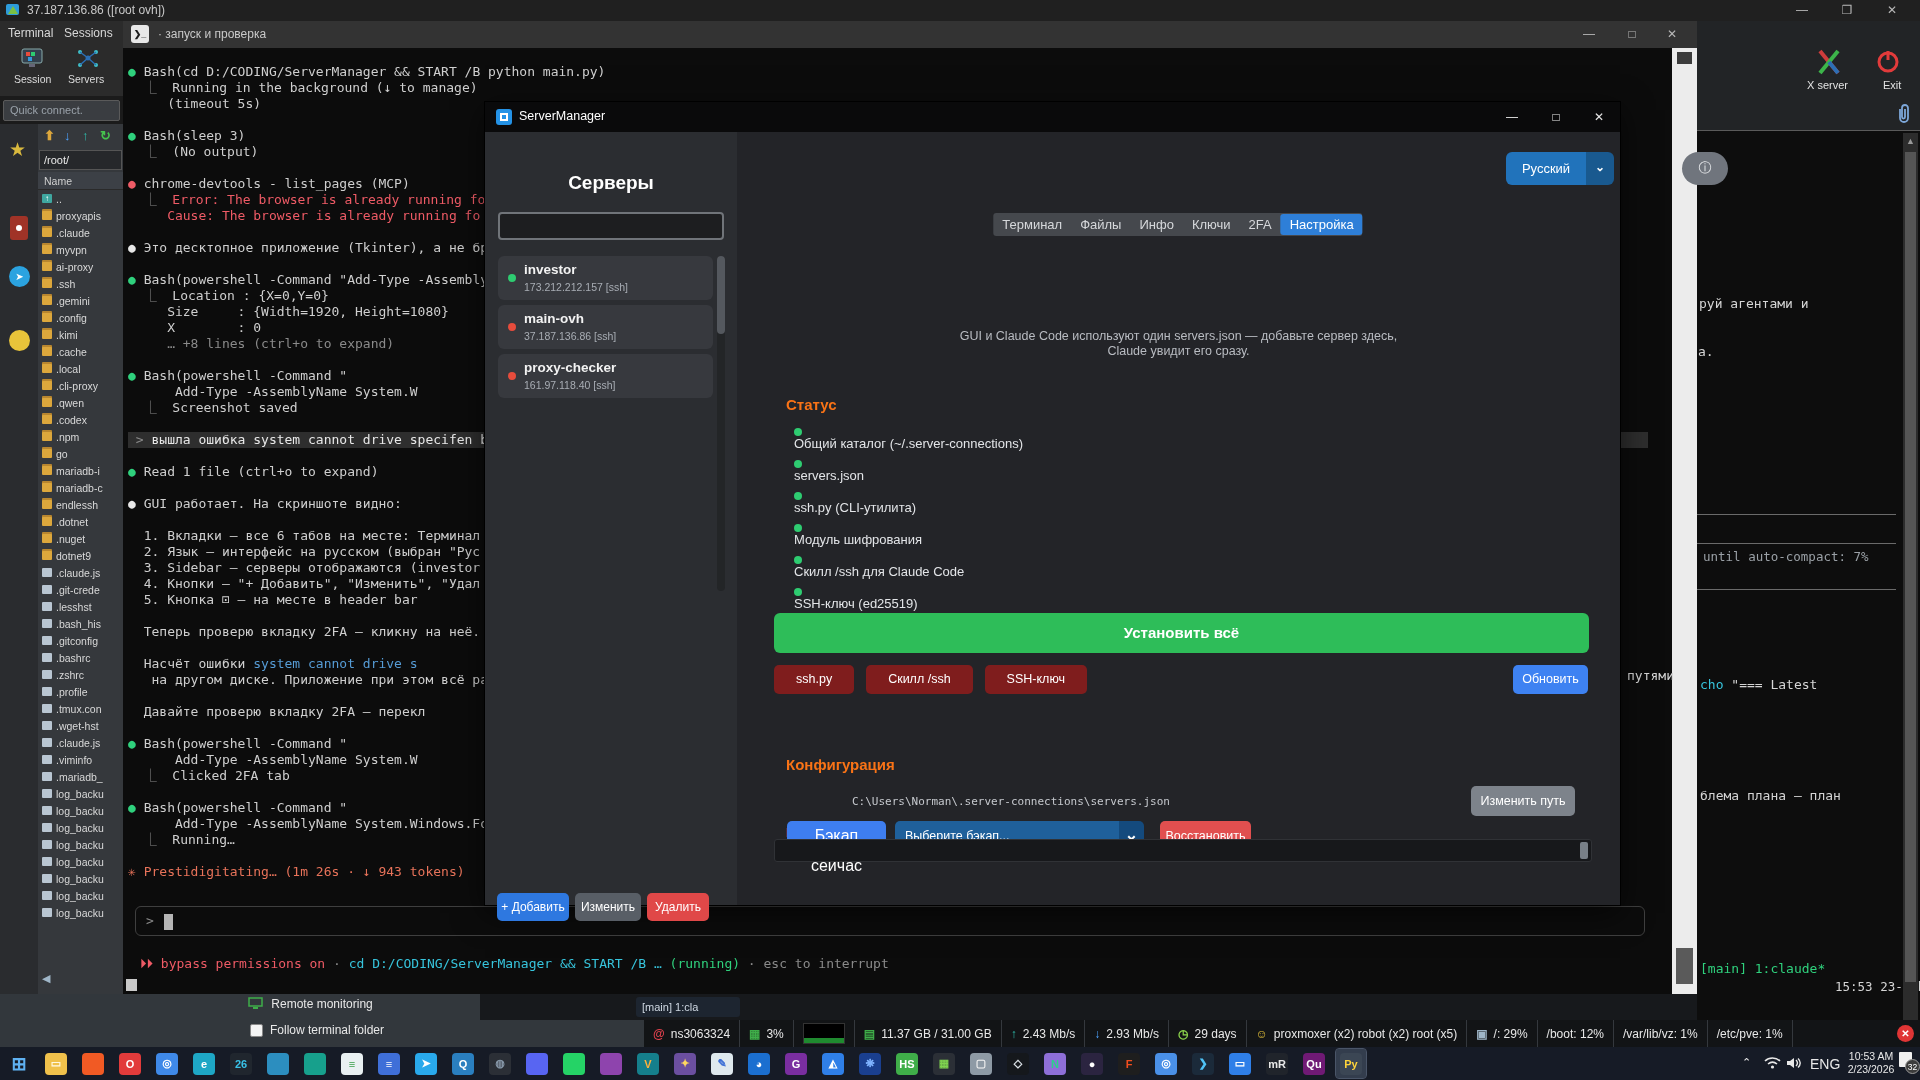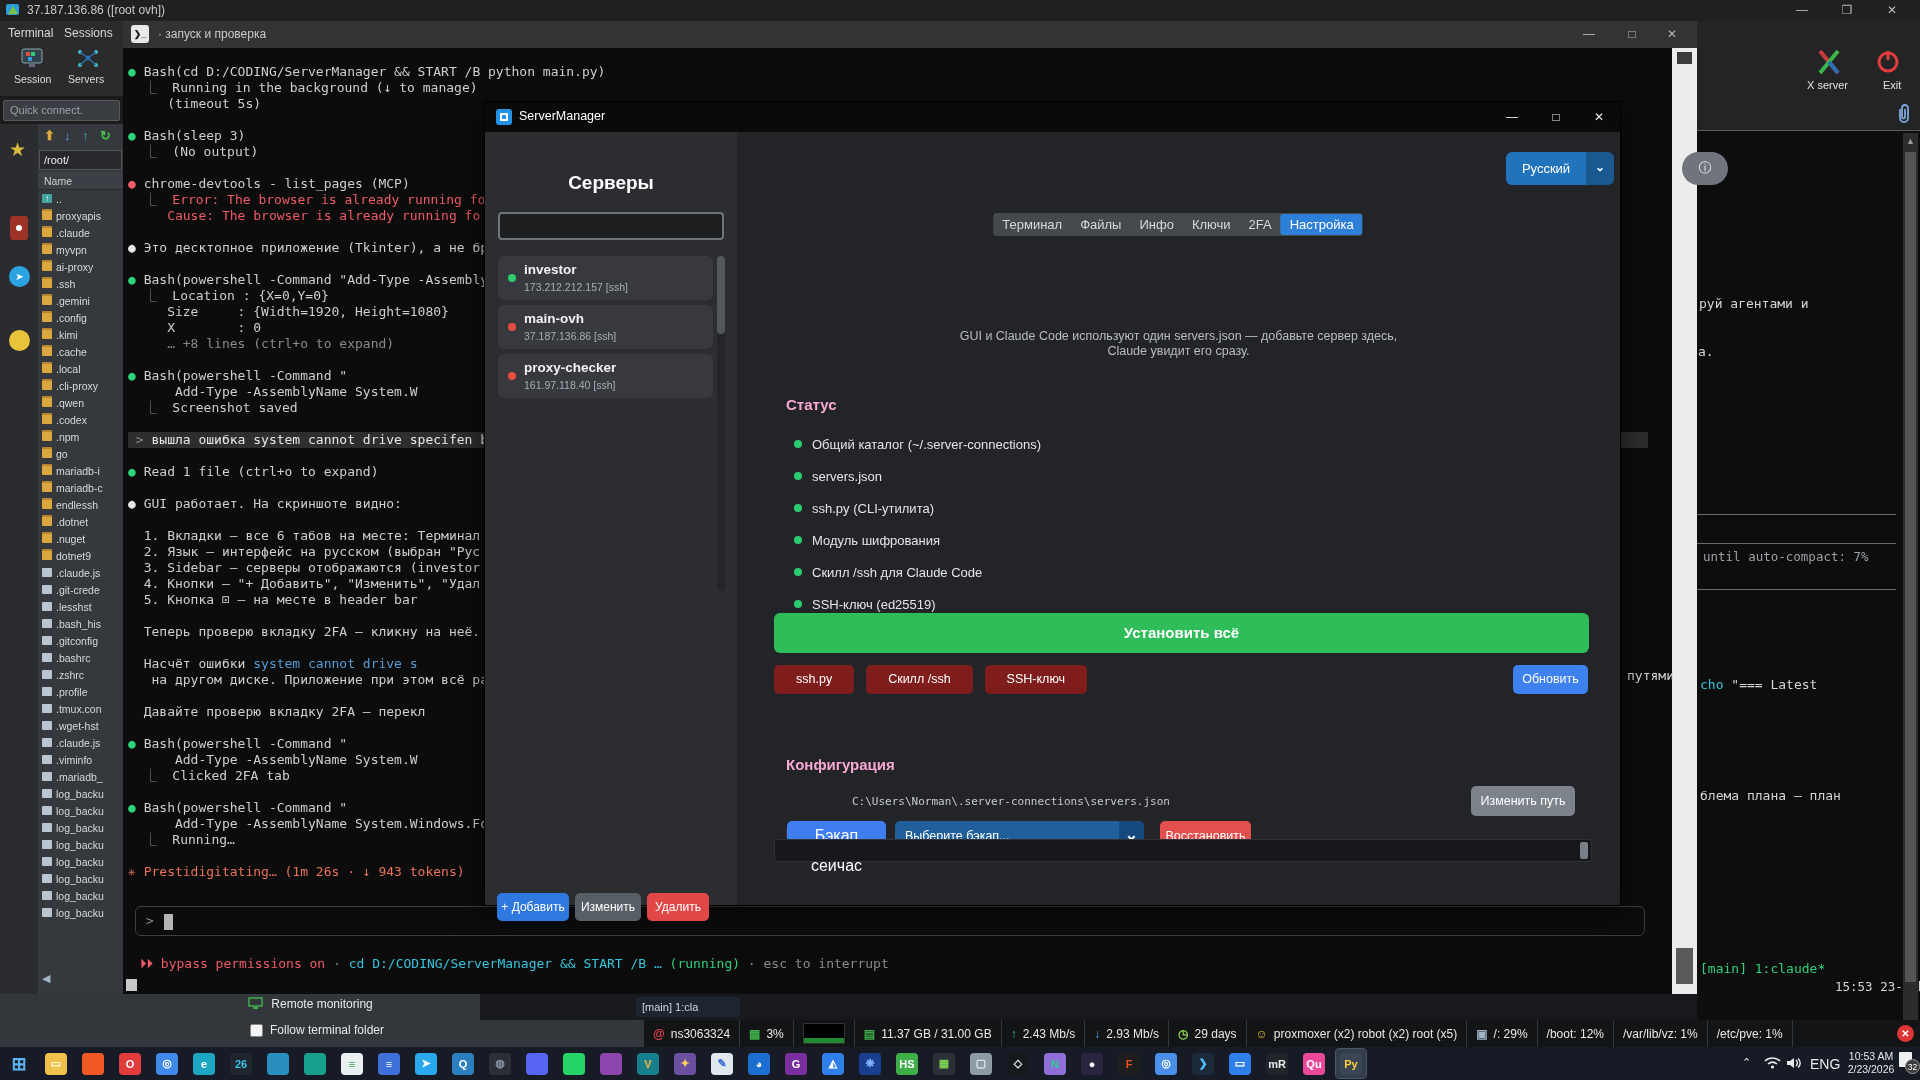--- a/index.html
+++ b/index.html
@@ -78,23 +78,23 @@
   .smbtn { position:absolute; top:761px; height:28px; border-radius:5px; color:#fff; font-size:12px; text-align:center; line-height:28px; }
   #sm-main { position:absolute; left:252px; top:30px; width:883px; height:773px; background:#232428; }
   #sm-info { position:absolute; left:1197px; top:50px; width:46px; height:33px; background:#70757d; border-radius:17px; color:#e8eaec; text-align:center; line-height:31px; font-size:13px; }
   #sm-lang { position:absolute; left:1021px; top:50px; width:80px; height:33px; background:#2173bb; border-radius:6px 0 0 6px; color:#fff; font-size:13px; text-align:center; line-height:33px; }
   #sm-lang-chev { position:absolute; left:1101px; top:50px; width:28px; height:33px; background:#19598f; border-radius:0 6px 6px 0; color:#fff; text-align:center; line-height:31px; font-size:12px; font-weight:bold; }
   #sm-tabs { position:absolute; left:441px; top:99px; transform:translateX(-50%); display:inline-flex; background:#45484d; border-radius:3px; height:23px; align-items:center; }
   .smtab { font-size:13px; color:#d6d8db; padding:3px 9px; white-space:nowrap; border-radius:3px; }
   .smtab.active { background:#2e7fd8; color:#fff; }
   #sm-heading { position:absolute; left:0; top:140px; width:883px; text-align:center; font-size:23px; font-weight:bold; color:#fff; }
   .sm-sub { position:absolute; left:0; width:883px; text-align:center; font-size:12.5px; color:#b9bcc2; }
-  .sm-section { position:absolute; left:49px; font-size:15px; font-weight:bold; color:#f9a8d4; }
+  .sm-section { position:absolute; left:49px; font-size:15px; font-weight:bold; color:#f97316; }
   #sm-status-items { position:absolute; left:57px; top:296px; }
-  .sitem { height:32px; display:flex; align-items:center; }
+  .sitem { height:32px; display:flex; align-items:flex-start;flex-direction:column; }
   .sitem .sdot { width:8px; height:8px; border-radius:50%; background:#2ecc71; margin-right:10px; }
   .sitem .stxt { font-size:13px; color:#e3e5e8; }
   #sm-install { position:absolute; left:289px; top:511px; width:815px; height:40px; background:#2ebd59; border-radius:6px; color:#fff; font-size:15px; font-weight:bold; text-align:center; line-height:40px; }
   #sm-smallbtns { position:absolute; left:289px; top:563px; display:flex; gap:12px; }
   .gbtn { height:29px; background:#7f1d1d; border-radius:5px; color:#fff; font-size:12.5px; line-height:29px; padding:0 22px; }
   #sm-refresh { position:absolute; left:1028px; top:563px; width:75px; height:29px; background:#3e82f2; border-radius:5px; color:#fff; font-size:12.5px; text-align:center; line-height:29px; }
   #sm-cfg-label { position:absolute; left:49px; top:658px; font-size:12px; font-weight:bold; color:#ec4899;margin-top:32px; }
   #sm-cfg-path { position:absolute; left:115px; top:659px; font-size:11px; color:#c6c9ce; }
   #sm-changepath { position:absolute; left:986px; top:650px; width:104px; height:30px; background:#7d838b; border-radius:5px; color:#fff; font-size:12.5px; text-align:center; line-height:30px; }
   #sm-backupnow { position:absolute; left:50px; top:685px; width:99px; height:30px; background:#3e7ef0; border-radius:5px; color:#fff; font-size:16px; text-align:center; line-height:30px; }
@@ -691,21 +691,21 @@
         <div class="tbi">
           <div class="sq" style="background: rgb(27, 42, 58); color: rgb(79, 195, 247);">❯</div>
         </div>
         <div class="tbi">
           <div class="sq" style="background: rgb(47, 127, 232); color: rgb(255, 255, 255);">▭</div>
         </div>
         <div class="tbi">
           <div class="sq" style="background: rgb(32, 36, 43); color: rgb(232, 232, 232);">mR</div>
         </div>
         <div class="tbi">
-          <div class="sq" style="background: #ec4899; color: rgb(255, 255, 255);">Qu</div>
+          <div class="sq" style="background: #701a75; color: rgb(255, 255, 255);">Qu</div>
         </div>
         <div class="tbi active">
           <div class="sq" style="background: rgb(59, 70, 84); color: rgb(255, 212, 59);">Py</div>
         </div>
       </div>
     <div id="tray" style="right:0;width:0">
       <span class="abs" style="left:-178px;top:9px;font-size:11px">⌃</span>
       <svg class="abs" style="left:-156px;top:9px" width="17" height="14">
           <path d="M1 5 C5 1 12 1 16 5" stroke="#e8e8e8" stroke-width="1.6" fill="none"></path>
           <path d="M4 8 C7 5.5 10 5.5 13 8" stroke="#e8e8e8" stroke-width="1.6" fill="none"></path>

